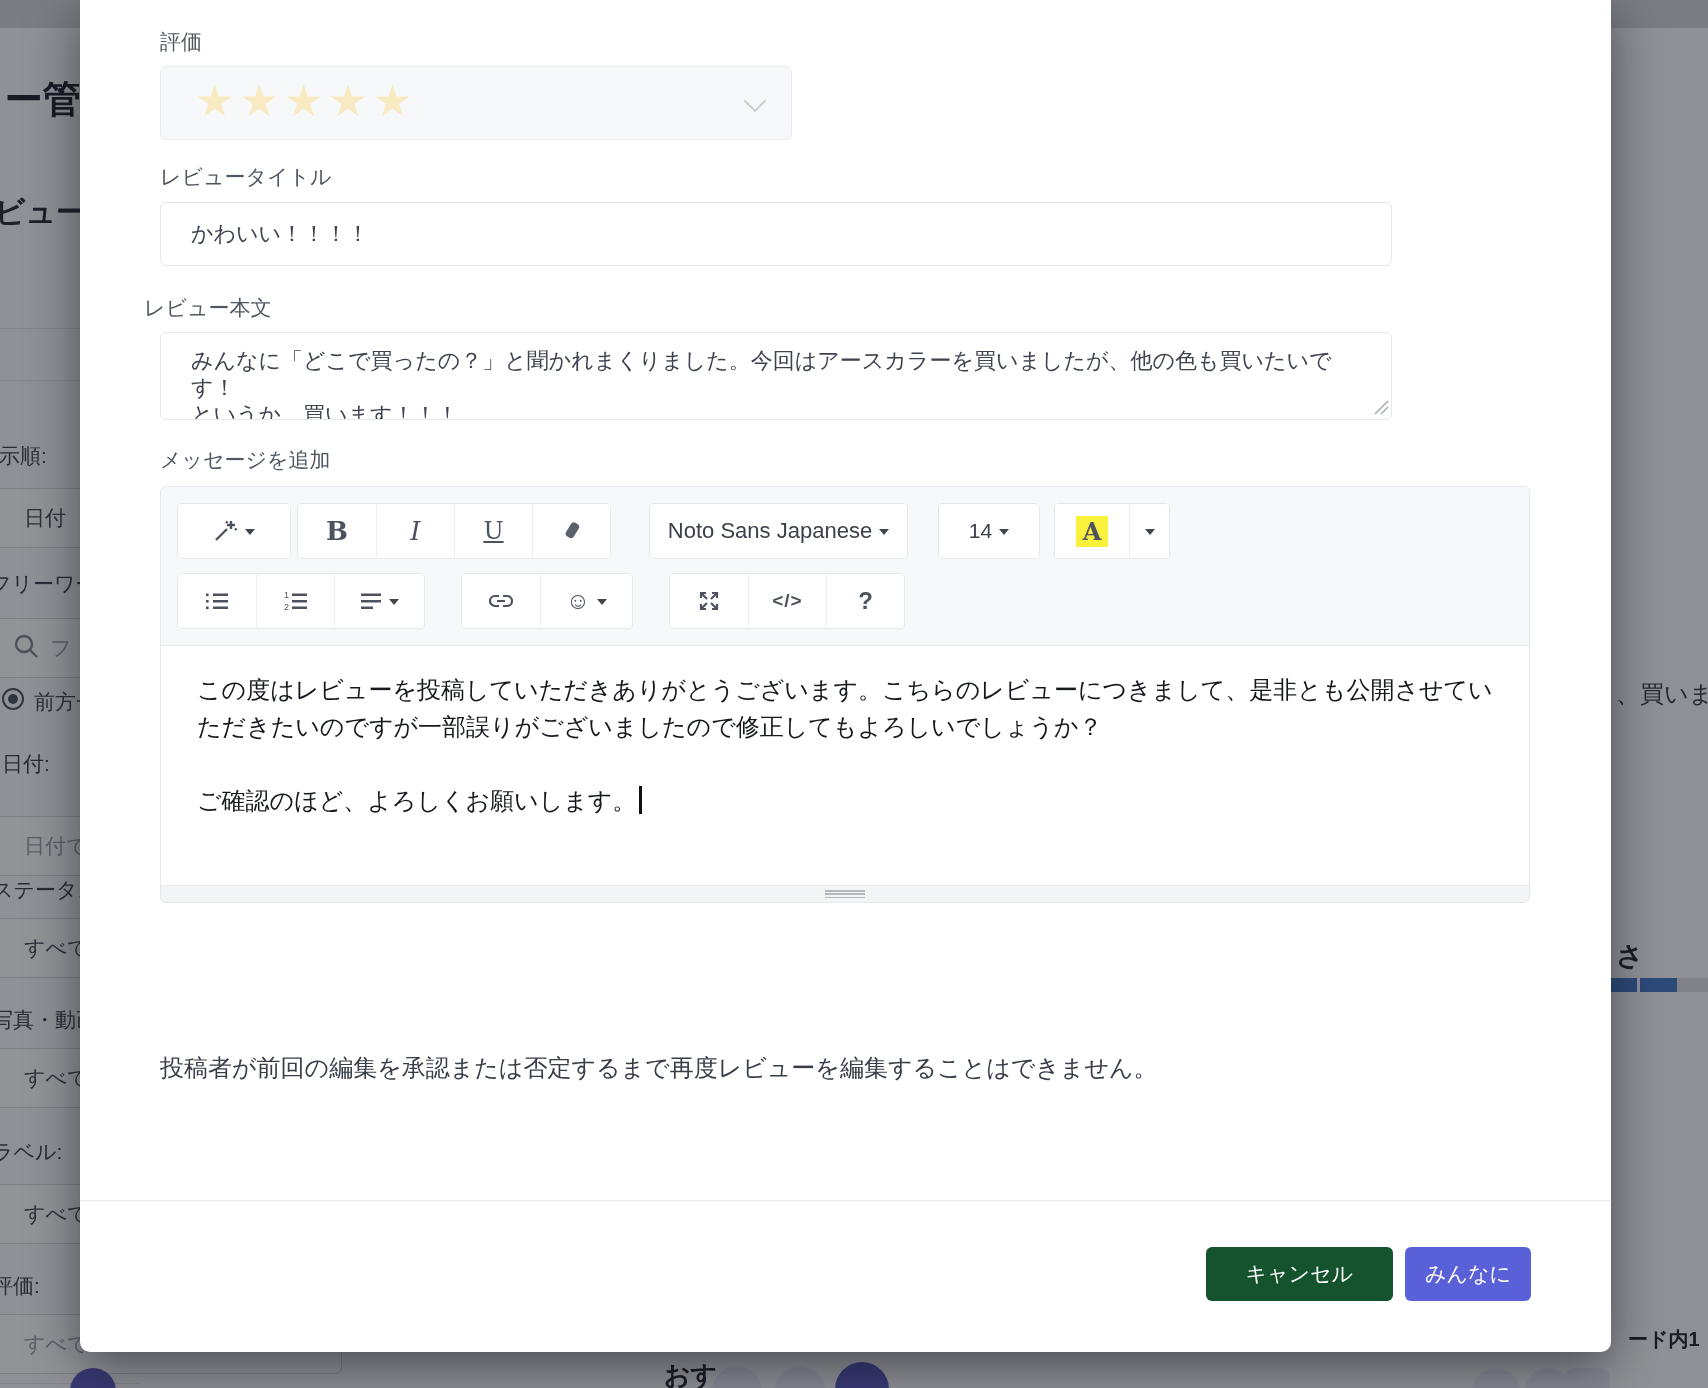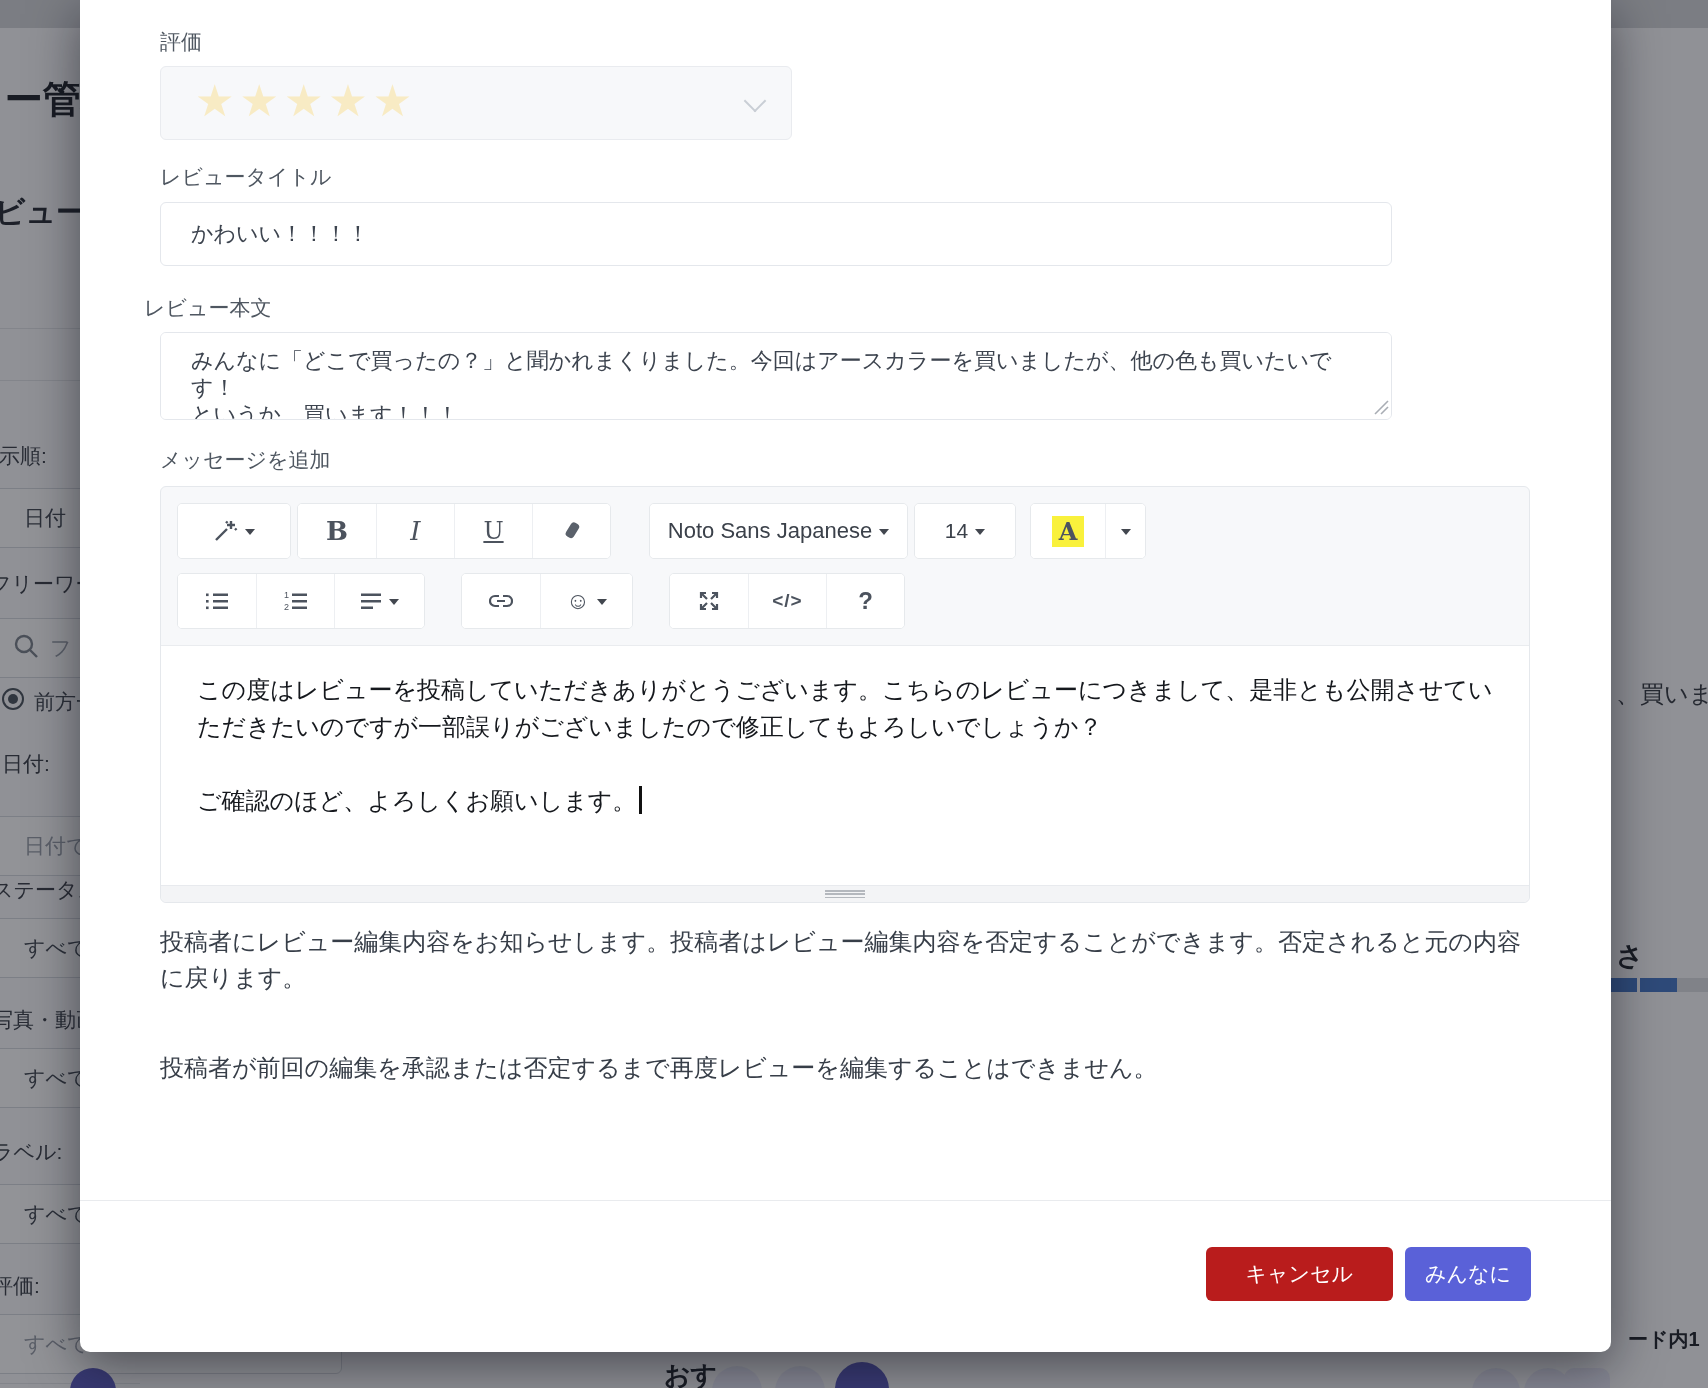--- a/index.html
+++ b/index.html
@@ -57,21 +57,21 @@
               padding:26px 36px;box-sizing:border-box;overflow:hidden;
               font-family:"DejaVu Serif","Liberation Serif",serif;font-size:24px;line-height:37px;color:#15181d;}
   .ed-content p{margin:0 0 37px 0;}
   .caret{display:inline-block;width:3px;height:28px;background:#111;vertical-align:-5px;margin-left:3px;}
   .ed-status{position:absolute;left:0;right:0;bottom:0;height:16px;background:#f3f4f6;border-top:1px solid #e8eaee;
              border-radius:0 0 6px 6px;display:flex;align-items:center;justify-content:center;cursor:ns-resize;}
   .handle{width:40px;height:9px;background:repeating-linear-gradient(to bottom,#b4b8be 0 1.6px,transparent 1.6px 3.4px);}
   .m-help{font-size:24px;line-height:36px;color:#373e48;}
   .m-footer-line{position:absolute;left:0;right:0;top:1200px;height:1px;background:#e9ebee;}
   .btn{height:54px;border:none;border-radius:6px;color:#fff;font-family:inherit;font-size:21px;cursor:pointer;}
-  .btn-cancel{background:#b91c1c;padding:0 40px;}
+  .btn-cancel{background:#14532d;padding:0 40px;}
   .btn-update{background:#5a61d8;padding:0 20px;}
 </style>
 </head>
 <body>
 
 <div class="stage">
 
   <div class="bg">
     <div class="abs bg-topbar"></div>
 
@@ -198,21 +198,21 @@
               </svg>
             </span>
           </div>
         </div>
         <div class="tg" style="margin-left:38px;">
           <div class="tb" style="width:257px;">
             <span class="gFont">Noto Sans Japanese</span>
             <span class="tri"></span>
           </div>
         </div>
-        <div class="tg" style="margin-left:6px;align-items:flex-end;">
+        <div class="tg" style="margin-left:30px;align-items:flex-end;">
           <div class="tb" style="width:100px;">
             <span class="gSize">14</span>
             <span class="tri"></span>
           </div>
         </div>
         <div class="tg" style="margin-left:14px;">
           <div class="tb" style="width:74px;">
             <span class="gA">A</span>
           </div>
           <div class="tb" style="width:40px;">
@@ -293,21 +293,20 @@
       <div class="ed-content">
         <p>この度はレビューを投稿していただきありがとうございます。こちらのレビューにつきまして、是非とも公開させていただきたいのですが一部誤りがございましたので修正してもよろしいでしょうか？</p>
         <p><span>ご確認のほど、よろしくお願いします。</span><span class="caret"></span></p>
       </div>
 
       <div class="ed-status">
         <div class="handle"></div>
       </div>
     </div>
 
-    <div class="abs m-help" style="left:80px;top:924px;width:1372px;">投稿者にレビュー編集内容をお知らせします。投稿者はレビュー編集内容を否定することができます。否定されると元の内容に戻ります。</div>
     <div class="abs m-help" style="left:80px;top:1050px;width:1372px;">投稿者が前回の編集を承認または否定するまで再度レビューを編集することはできません。</div>
 
     <div class="m-footer-line"></div>
     <div class="abs" style="left:0;right:80px;top:1247px;display:flex;justify-content:flex-end;gap:12px;">
       <button class="btn btn-cancel">キャンセル</button>
       <button class="btn btn-update">みんなに</button>
     </div>
 
   </div>
 </div>

